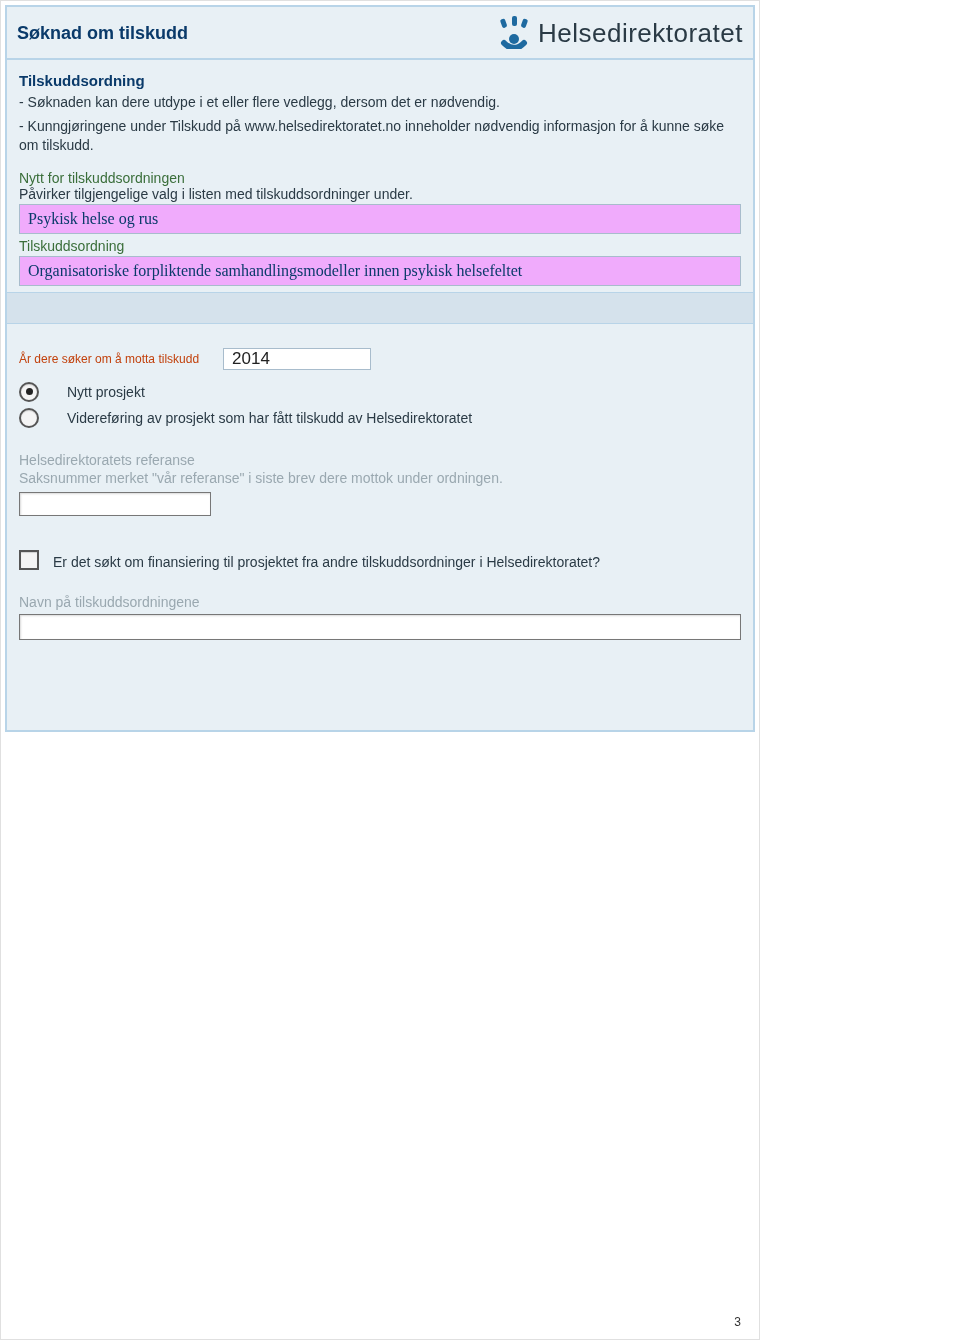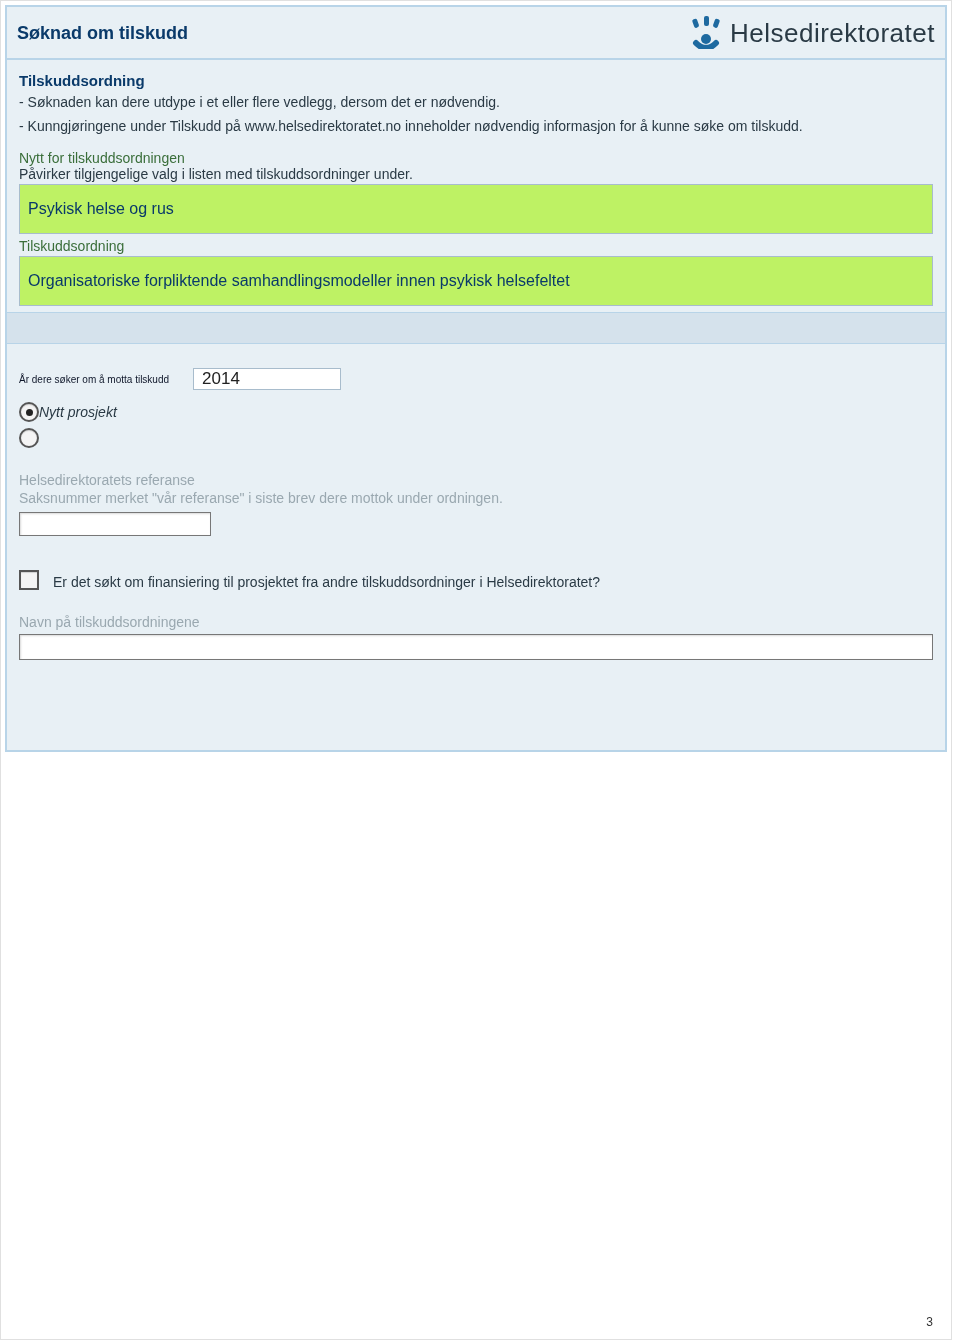--- a/index.html
+++ b/index.html
@@ -5,21 +5,21 @@
   html,body{margin:0;padding:0}
   body{
     width:960px;height:1340px;
     font-family:Verdana,Geneva,sans-serif;
     font-size:14px;
     background:#fff;
     position:relative;
     box-sizing:border-box;
   }
   .page{
-    width:952px;height:1340px;
+    width:760px;height:1340px;
     position:relative;
     border:1px solid #e0e0e0;
     box-sizing:border-box;
     padding:4px;
   }
   .form-box{
     border:2px solid #b8d4e8;
     background:#e8f0f5;
     box-sizing:border-box;
   }
@@ -65,58 +65,59 @@
     color:#2a3a45;
     font-size:14px;
     line-height:1.4;
     margin:4px 0 14px 0;
   }
   .subtle{
     color:#2a3a45;
     font-size:14px;
   }
   .select-field{
-    background:#bef264;
+    background:#f0abfc;
     border:1px solid #a8bccc;
-    padding:15px 8px;
+    padding:5px 8px;
     color:#0a3a6a;
     font-size:16px;
     margin-top:2px;
     margin-bottom:4px;
+    font-family:Liberation Serif, serif;
   }
   .spacer-bar{
     background:#d5e2ec;
     height:30px;
     margin:6px -12px 0 -12px;
     border-top:1px solid #b8d4e8;
     border-bottom:1px solid #b8d4e8;
   }
   .row{
     display:flex;
     align-items:center;
     gap:24px;
     margin-top:24px;
   }
   .green-inline{
-    color:#0f172a;
-    font-size:10px;
+    color:#c2410c;
+    font-size:12px;
   }
   .year-field{
     background:#fff;
     border:1px solid #a8bccc;
     padding:0 8px;
     width:130px;
     font-size:17px;
     color:#222;
   }
   .radio-row{
     display:flex;
     align-items:center;
+    gap:28px;
     margin-top:12px;
-    font-style:italic;
   }
   .radio-outer{
     width:16px;height:16px;
     border:2px solid #555;
     border-radius:50%;
     display:flex;align-items:center;justify-content:center;
     background:#f4f4f4;
     box-shadow:inset 0 1px 1px rgba(0,0,0,.15);
   }
   .radio-inner{
@@ -204,20 +205,21 @@
       </div>
 
       <div class="radio-row">
         <div class="radio-outer">
           <div class="radio-inner"></div>
         </div>
         <div class="radio-label">Nytt prosjekt</div>
       </div>
       <div class="radio-row" style="margin-top:6px">
         <div class="radio-outer"></div>
+        <div class="radio-label">Videreføring av prosjekt som har fått tilskudd av Helsedirektoratet</div>
       </div>
 
       <div class="disabled-label">Helsedirektoratets referanse</div>
       <div class="disabled-help">Saksnummer merket "vår referanse" i siste brev dere mottok under ordningen.</div>
       <div class="small-input"></div>
 
       <div class="check-row">
         <div class="checkbox"></div>
         <div class="check-label">Er det søkt om finansiering til prosjektet fra andre tilskuddsordninger i Helsedirektoratet?</div>
       </div>

